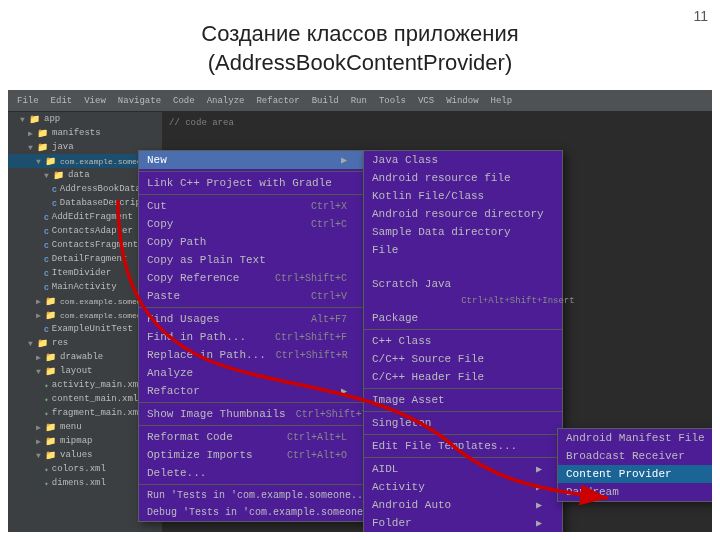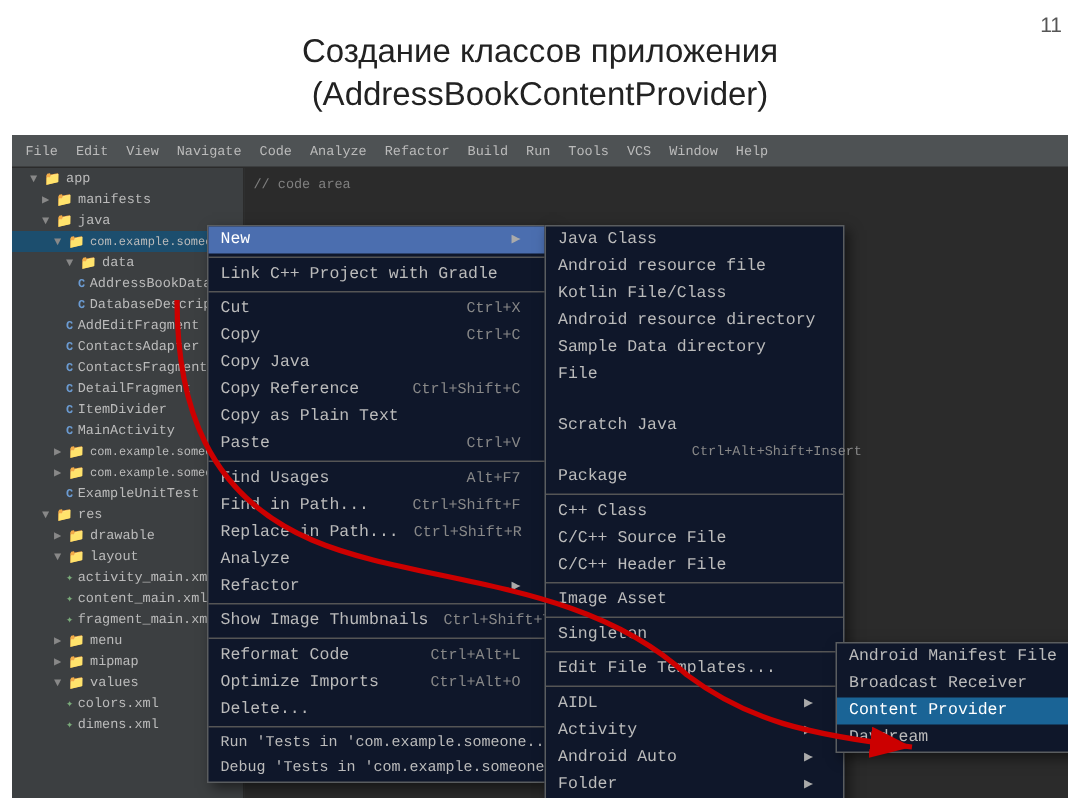--- a/index.html
+++ b/index.html
@@ -114,21 +114,21 @@
       background: #2b2b2b;
       color: #a9b7c6;
       font-size: 9px;
       padding: 4px;
       overflow: hidden;
     }
 
     
     .context-menu {
       position: absolute;
-      background: #0f172a;
+      background: #4c1d95;
       border: 1px solid #5a5d5f;
       min-width: 200px;
       font-size: 11px;
       color: #bbb;
       box-shadow: 3px 3px 8px rgba(0,0,0,0.5);
       z-index: 10;
     }
 
     .menu-item {
       padding: 3px 20px 3px 8px;
@@ -311,28 +311,28 @@
       <div class="menu-separator"></div>
       <div class="menu-item">
         <span>Cut</span>
           <span class="menu-shortcut">Ctrl+X</span>
       </div>
       <div class="menu-item">
         <span>Copy</span>
           <span class="menu-shortcut">Ctrl+C</span>
       </div>
       <div class="menu-item">
-        <span>Copy Java</span>
+        <span>Copy Path</span>
+      </div>
+      <div class="menu-item">
+        <span>Copy as Plain Text</span>
       </div>
       <div class="menu-item">
         <span>Copy Reference</span>
           <span class="menu-shortcut">Ctrl+Shift+C</span>
-      </div>
-      <div class="menu-item">
-        <span>Copy as Plain Text</span>
       </div>
       <div class="menu-item">
         <span>Paste</span>
           <span class="menu-shortcut">Ctrl+V</span>
       </div>
       <div class="menu-separator"></div>
       <div class="menu-item">
         <span>Find Usages</span>
           <span class="menu-shortcut">Alt+F7</span>
       </div>

